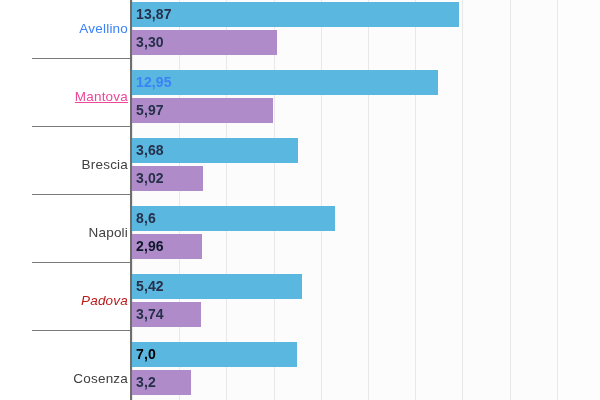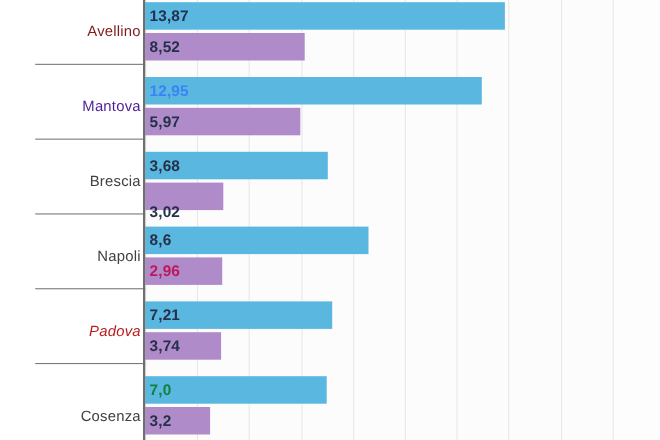--- a/index.html
+++ b/index.html
@@ -117,22 +117,22 @@
 
   <div id="separators">
       <div class="cat-separator" style="top: 58px;"></div>
       <div class="cat-separator" style="top: 126px;"></div>
       <div class="cat-separator" style="top: 194px;"></div>
       <div class="cat-separator" style="top: 262px;"></div>
       <div class="cat-separator" style="top: 330px;"></div>
     </div>
 
   <div id="categories">
-      <div class="cat-label" style="top: 21px; color: #7f1d1d;">Avellino</div>
-      <div class="cat-label" style="top: 89px; color: #4c1d95;">Mantova</div>
+      <div class="cat-label" style="top: 21px; color: #3b82f6;">Avellino</div>
+      <div class="cat-label" style="top: 89px; color: #ec4899; text-decoration: underline;">Mantova</div>
       <div class="cat-label" style="top: 157px; color: rgb(64, 64, 64);">Brescia</div>
       <div class="cat-label" style="top: 225px; color: rgb(64, 64, 64);">Napoli</div>
       <div class="cat-label" style="top: 293px; color: #b91c1c; font-style: italic;">Padova</div>
       <div class="cat-label" style="top: 371px; color: rgb(64, 64, 64);">Cosenza</div>
     </div>
 
   <div id="bars">
       <div class="bar blue" style="top: 2px; width: 327.332px; background: rgb(89, 183, 224);"></div>
       <div class="bar purple" style="top: 30px; width: 144.668px; background: rgb(175, 139, 201);"></div>
       <div class="bar blue" style="top: 70px; width: 305.62px; background: rgb(89, 183, 224);"></div>
@@ -142,26 +142,26 @@
       <div class="bar blue" style="top: 206px; width: 202.96px; background: rgb(89, 183, 224);"></div>
       <div class="bar purple" style="top: 234px; width: 69.856px; background: rgb(175, 139, 201);"></div>
       <div class="bar blue" style="top: 274px; width: 170.156px; background: rgb(89, 183, 224);"></div>
       <div class="bar purple" style="top: 302px; width: 69.148px; background: rgb(175, 139, 201);"></div>
       <div class="bar blue" style="top: 342px; width: 165.2px; background: rgb(89, 183, 224);"></div>
       <div class="bar purple" style="top: 370px; width: 59px; background: rgb(175, 139, 201);"></div>
     </div>
 
   <div id="bar-labels">
       <div class="bar-label" style="top: 2px; color: rgb(38, 48, 74); text-align: center;">13,87</div>
-      <div class="bar-label" style="top: 30px; color: rgb(38, 48, 74);">8,52</div>
+      <div class="bar-label" style="top: 30px; color: rgb(38, 48, 74);">3,30</div>
       <div class="bar-label" style="top: 70px; color: #3b82f6;">12,95</div>
       <div class="bar-label" style="top: 98px; color: rgb(38, 48, 74);">5,97</div>
       <div class="bar-label" style="top: 138px; color: rgb(38, 48, 74);">3,68</div>
-      <div class="bar-label" style="top: 166px; color: rgb(38, 48, 74); margin-top: 14px;">3,02</div>
+      <div class="bar-label" style="top: 166px; color: rgb(38, 48, 74);">3,02</div>
       <div class="bar-label" style="top: 206px; color: rgb(38, 48, 74);">8,6</div>
-      <div class="bar-label" style="top: 234px; color: #be185d;">2,96</div>
-      <div class="bar-label" style="top: 274px; color: rgb(38, 48, 74);">7,21</div>
+      <div class="bar-label" style="top: 234px; color: #0f172a;">2,96</div>
+      <div class="bar-label" style="top: 274px; color: rgb(38, 48, 74);">5,42</div>
       <div class="bar-label" style="top: 302px; color: rgb(38, 48, 74);">3,74</div>
-      <div class="bar-label" style="top: 342px; color: #15803d;">7,0</div>
+      <div class="bar-label" style="top: 342px; color: #000000;">7,0</div>
       <div class="bar-label" style="top: 370px; color: rgb(38, 48, 74);">3,2</div>
     </div>
 
 </div>
 
 </body></html>

